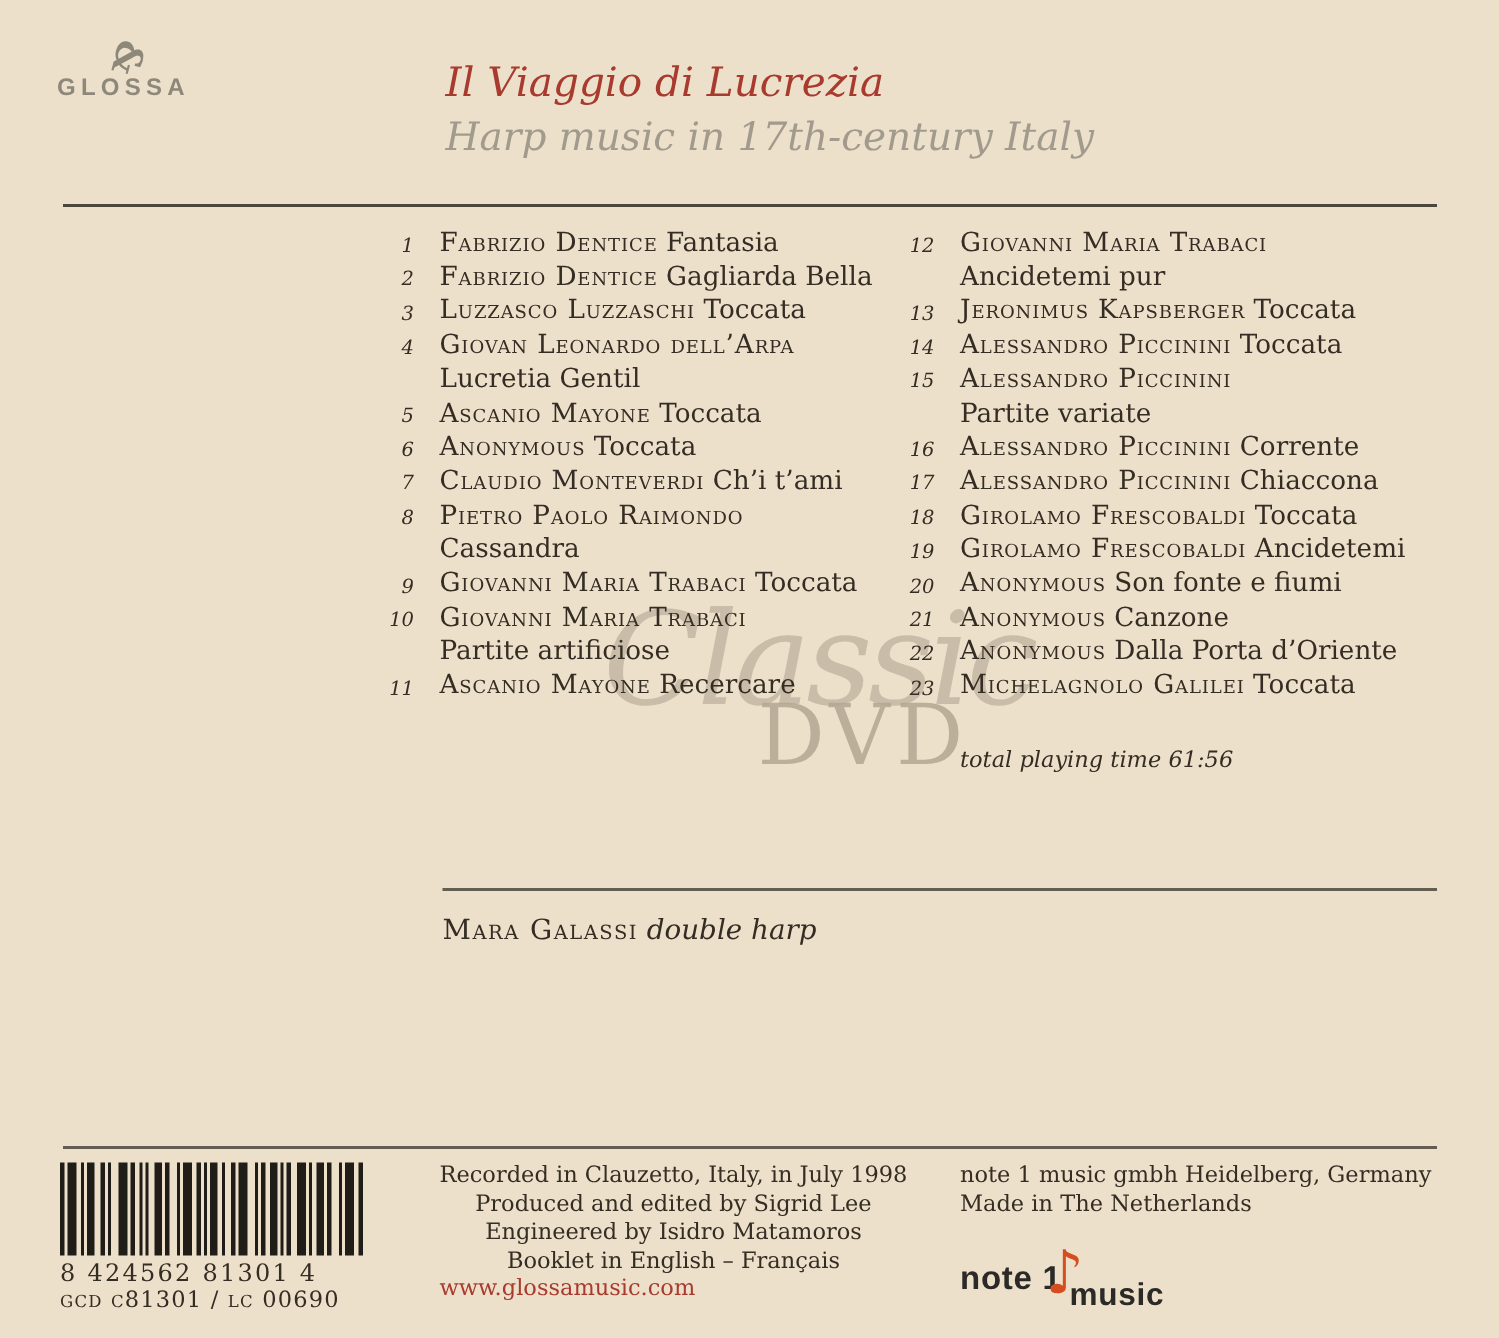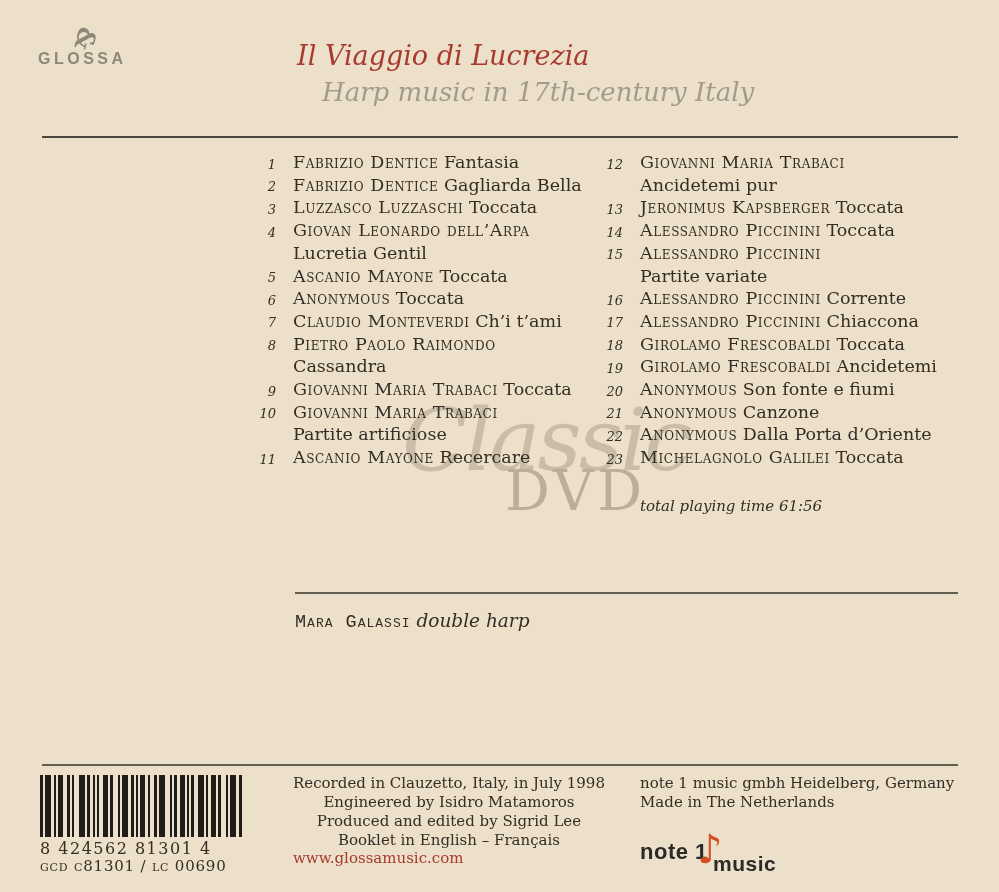--- a/index.html
+++ b/index.html
@@ -15,21 +15,21 @@
   .abs{position:absolute;}
 
   
   .glossa-glyph{left:74px;top:24px;font-size:25px;color:var(--muted);
     transform:rotate(105deg);font-family:"DejaVu Serif",serif;font-weight:bold;}
   .glossa-word{left:38px;top:50px;font-family:"Liberation Sans",sans-serif;
     font-size:16px;font-weight:700;letter-spacing:3.5px;color:var(--muted);}
 
   
   .title{left:297px;top:40px;font-size:27px;font-style:italic;color:var(--accent);}
-  .subtitle{left:297px;top:77px;font-size:26px;font-style:italic;color:var(--subtle);margin-left:25px;}
+  .subtitle{left:297px;top:77px;font-size:26px;font-style:italic;color:var(--subtle);}
 
   .rule{background:var(--rule);height:1.6px;}
   .rule-top{left:42px;top:136px;width:916px;height:2px;}
   .rule-mid{left:295px;top:592px;width:663px;opacity:.85;}
   .rule-bottom{left:42px;top:764px;width:916px;opacity:.85;}
 
   
   .wm-script{left:402px;top:390px;font-size:86px;font-style:italic;
     color:var(--wm);opacity:.6;letter-spacing:-3px;z-index:1;}
   .wm-caps{left:505px;top:458px;font-size:56px;letter-spacing:4px;
@@ -41,21 +41,21 @@
   .track-col-right{left:597px;top:151px;}
   .track-row{position:relative;padding-left:43px;}
   .track-num{position:absolute;left:0;top:2.5px;width:26px;text-align:right;
     font-size:13px;font-style:italic;}
   .composer{font-variant:small-caps;letter-spacing:.6px;}
   .work-line{display:block;}
   .total-time{left:640px;top:497px;font-size:15px;font-style:italic;z-index:2;}
 
   
   .performer{left:295px;top:610px;font-size:18.5px;z-index:2;}
-  .performer .composer{letter-spacing:1px;font-family:Liberation Mono, monospace;}
+  .performer .composer{letter-spacing:1px;}
   .instrument{font-style:italic;}
 
   
   .barcode{left:40px;top:775px;width:246px;height:62px;}
   .barcode .bar{position:absolute;top:0;height:62px;background:var(--bar);}
   .ean{left:40px;top:839px;font-size:16px;letter-spacing:1.5px;}
   .catalog{left:40px;top:857px;font-size:15px;font-variant:small-caps;letter-spacing:.8px;}
 
   .credits{left:293px;top:774px;font-size:15px;line-height:19px;text-align:center;}
   .website{left:293px;top:849px;font-size:15px;color:var(--accent);}
@@ -198,22 +198,22 @@
     <div class="bar" style="left: 178px; width: 3px;"></div>
     <div class="bar" style="left: 186px; width: 2px;"></div>
     <div class="bar" style="left: 190px; width: 6px;"></div>
     <div class="bar" style="left: 199px; width: 3px;"></div>
   </div>
 <div class="abs ean">8 424562 81301 4</div>
 <div class="abs catalog">gcd c81301 / lc 00690</div>
 
 <div class="abs credits">
     <div>Recorded in Clauzetto, Italy, in July 1998</div>
+    <div>Produced and edited by Sigrid Lee</div>
     <div>Engineered by Isidro Matamoros</div>
-    <div>Produced and edited by Sigrid Lee</div>
     <div>Booklet in English – Français</div>
   </div>
 <div class="abs website">www.glossamusic.com</div>
 <div class="abs rights">
     <div>note 1 music gmbh Heidelberg, Germany</div>
     <div>Made in The Netherlands</div>
   </div>
 
 <div class="abs note1-logo">
   <span class="note1-word1">note 1</span>

